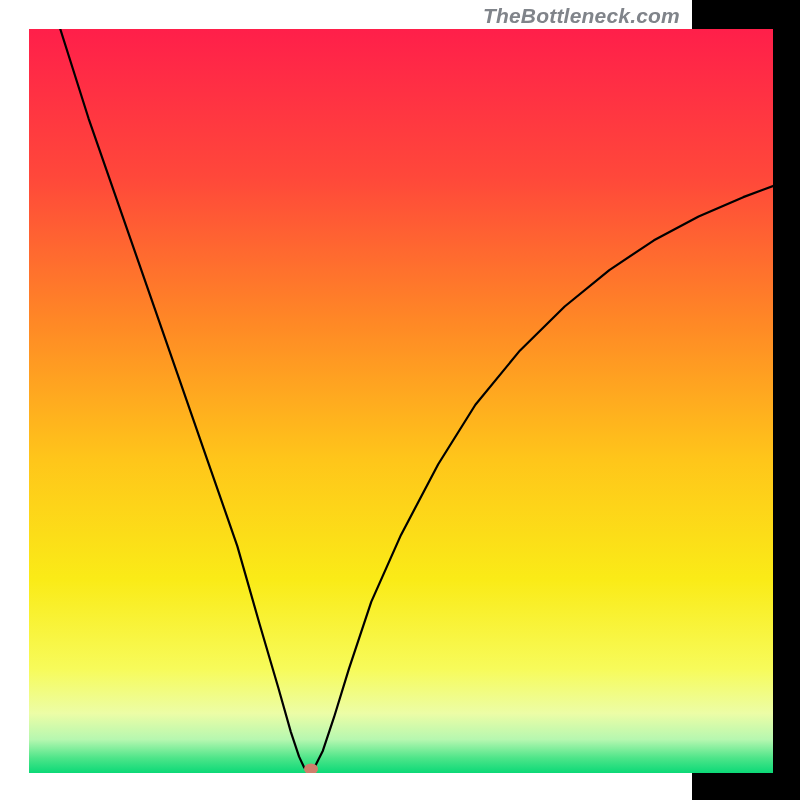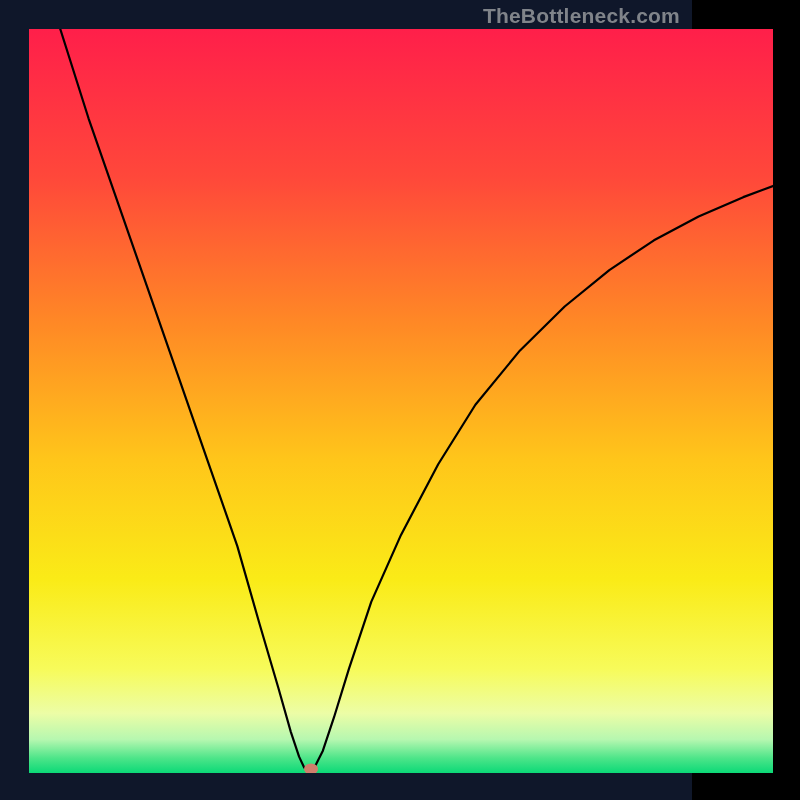--- a/index.html
+++ b/index.html
@@ -7,21 +7,22 @@
     padding: 0;
     width: 800px;
     height: 800px;
     background: #000000;
     overflow: hidden;
   }
   .frame {
     position: relative;
     width: 692px;
     height: 800px;
-    background: #0f172a;
+    background: #ffffff;
+    font-style: italic;
   }
   .plot-area {
     position: absolute;
     left: 29px;
     top: 29px;
     width: 744px;
     height: 744px;
     overflow: hidden;
   }
   .gradient-bg {

